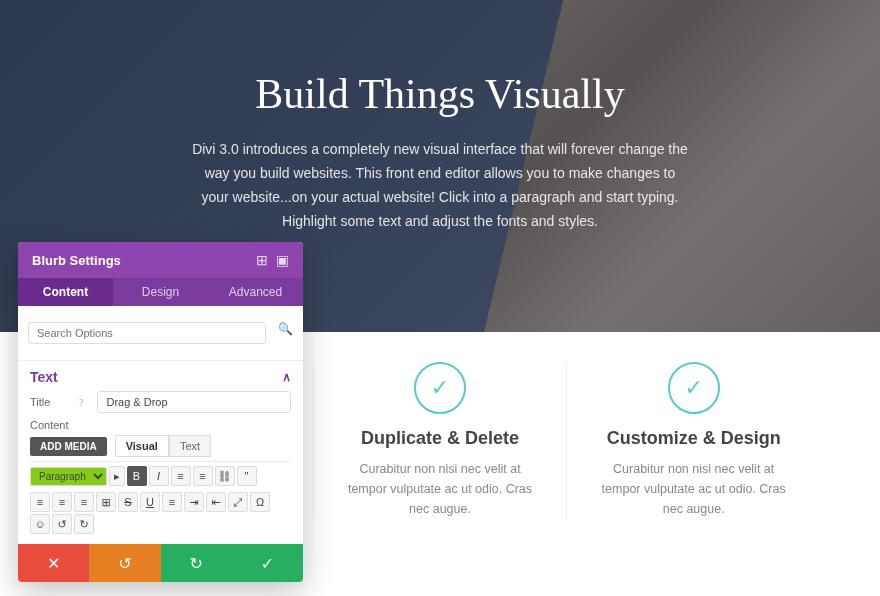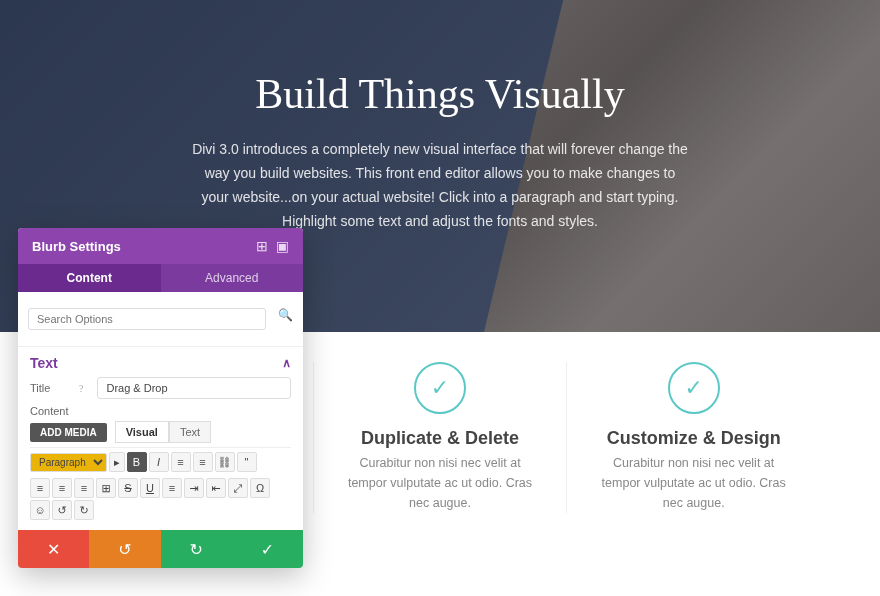--- a/index.html
+++ b/index.html
@@ -95,36 +95,36 @@
       justify-content: center;
       margin: 0 auto 14px;
       color: #5bc8c8;
       font-size: 22px;
     }
 
     .feature-title {
       font-size: 18px;
       font-weight: 600;
       color: #444;
-      margin-bottom: 4px;
+      margin-bottom: 10px;
       font-family: Arial, sans-serif;
     }
 
     .feature-desc {
       font-size: 12.5px;
       color: #888;
       line-height: 1.6;
       font-family: Arial, sans-serif;
     }
 
     
     .blurb-panel {
       position: absolute;
       left: 18px;
-      top: 228px;
+      top: 242px;
       width: 285px;
       background: white;
       border-radius: 4px;
       box-shadow: 0 8px 30px rgba(0,0,0,0.25);
       z-index: 10;
       overflow: hidden;
     }
 
     .panel-header {
       background: #8e44ad;
@@ -297,21 +297,21 @@
       padding: 4px 0;
       border-top: 1px solid #eee;
       margin-top: 2px;
     }
 
     .toolbar-select {
       font-size: 10px;
       border: 1px solid #ddd;
       padding: 2px 4px;
       border-radius: 2px;
-      background: #eab308;
+      background: #84cc16;
       font-family: Arial, sans-serif;
       color: #444;
     }
 
     .tb-btn {
       background: #f5f5f5;
       border: 1px solid #ddd;
       width: 20px;
       height: 20px;
       display: inline-flex;
@@ -393,20 +393,21 @@
   <div class="panel-header">
     <span class="panel-header-title">Blurb Settings</span>
     <div class="panel-header-icons">
       <button class="panel-icon-btn">⊞</button>
       <button class="panel-icon-btn">▣</button>
     </div>
   </div>
 
   <div class="panel-tabs">
     <div class="panel-tab active">Content</div>
+    <div class="panel-tab">Design</div>
     <div class="panel-tab">Advanced</div>
   </div>
 
   <div class="panel-search">
     <input type="text" placeholder="Search Options" style="">
     <span style="color:#aaa; font-size:12px;">🔍</span>
   </div>
 
   <div class="panel-section">
     <div class="section-label">

